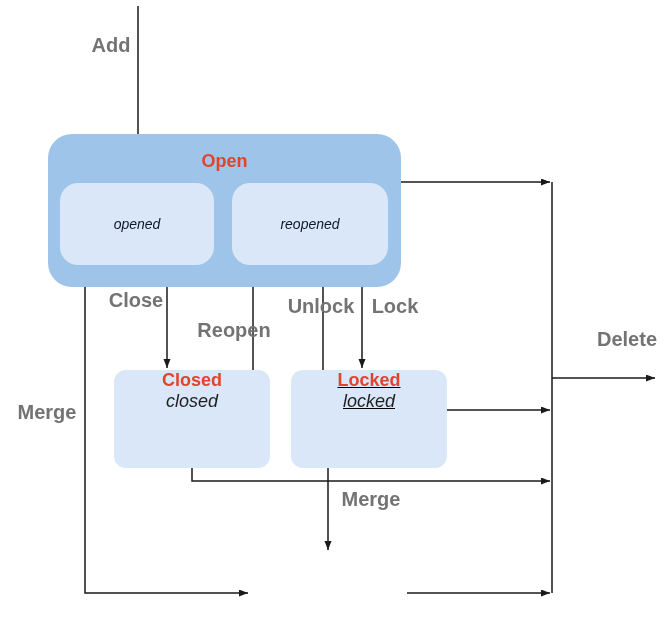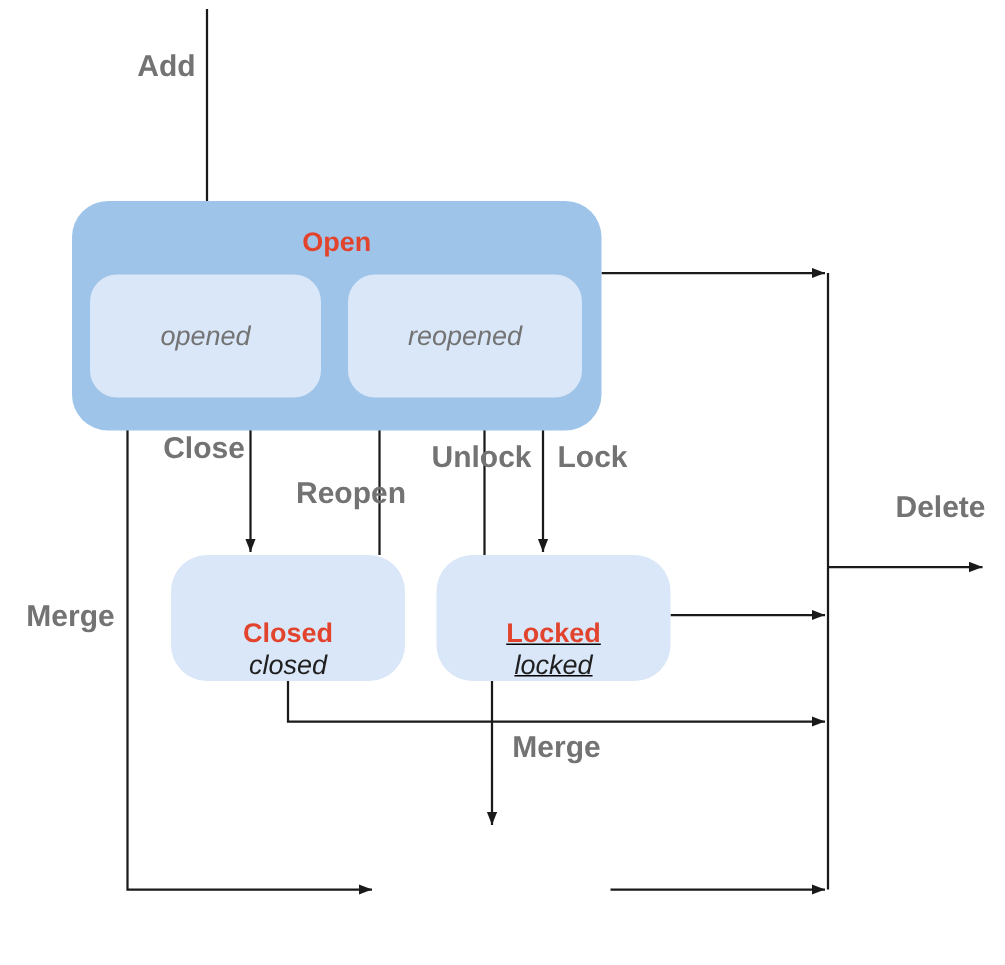--- a/index.html
+++ b/index.html
@@ -13,27 +13,27 @@
     position:absolute;left:48px;top:107px;width:353px;height:153px;
     background:#9ec4e9;border-radius:24px;margin-top:27px;
   }
   .group-title{
     position:absolute;left:0;right:0;top:17px;text-align:center;
     color:#e2432d;font-weight:bold;font-size:18px;
   }
   .substate{
     position:absolute;top:49px;height:82px;background:#d9e7f8;border-radius:18px;
     display:flex;align-items:center;justify-content:center;
-    font-style:italic;font-size:18px;color:#737373;
+    font-style:italic;font-size:14px;color:#0f172a;
   }
   .substate.opened{left:12px;width:154px;}
   .substate.reopened{left:184px;width:156px;}
   .state{
-    position:absolute;width:156px;height:84px;background:#d9e7f8;border-radius:24px;
-    display:flex;flex-direction:column;align-items:center;justify-content:flex-end;
+    position:absolute;width:156px;height:98px;background:#d9e7f8;border-radius:12px;
+    display:flex;flex-direction:column;align-items:center;justify-content:flex-start;
     line-height:21px;
   }
   .state .title{color:#e2432d;font-weight:bold;font-size:18px;}
   .state .value{color:#1f1f1f;font-style:italic;font-size:18px;}
   .state.closed{left:114px;top:370px;}
   .state.locked{left:291px;top:370px;text-decoration:underline;}
   .state.merged{left:250px;top:552px;width:157px;}
   .action{
     position:absolute;transform:translate(-50%,-50%);
     color:#737373;font-weight:bold;font-size:20px;white-space:nowrap;

